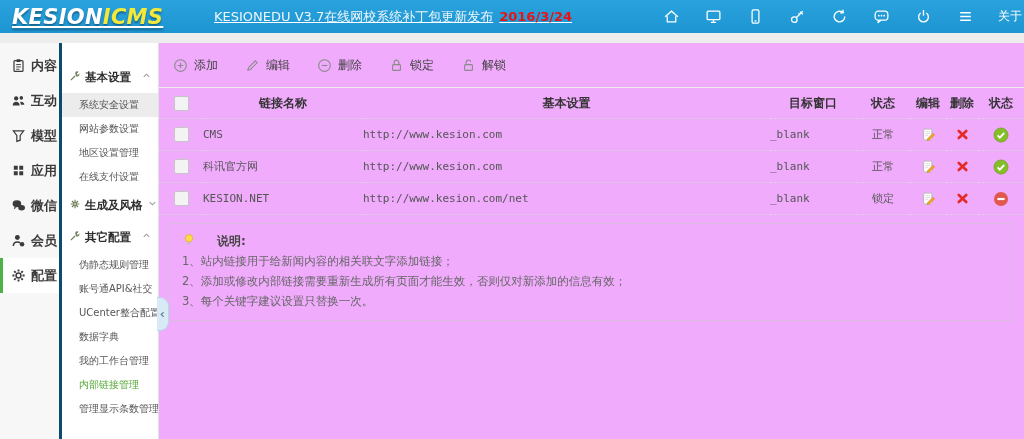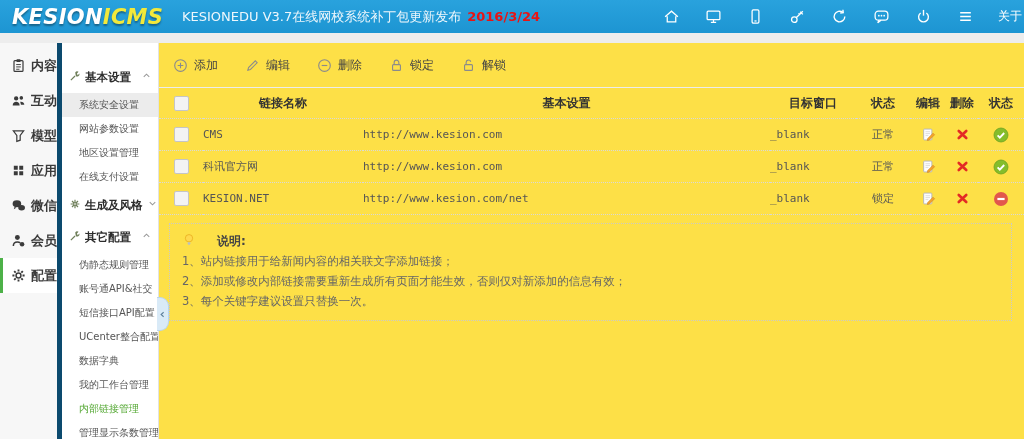--- a/index.html
+++ b/index.html
@@ -8,38 +8,38 @@
     background:#ededed;
     font-family:"DejaVu Sans","Liberation Sans",sans-serif;
     font-size:12px;color:#333;
   }
   .mono{font-family:"DejaVu Sans Mono","Liberation Mono",monospace}
 
   
   .topbar{
     position:absolute;top:0;left:0;right:0;height:33px;
     background:linear-gradient(#29a2dd, var(--c-topbar,#1d95d2));
-    display:flex;align-items:center;color:#fff;
+    display:flex;align-items:center;color:#fff;text-decoration:underline;
   }
   .logo{width:158px;padding-left:12px;box-sizing:border-box;
     font-style:italic;font-weight:800;font-size:21px;letter-spacing:.3px;
     text-shadow:0 2px 2px rgba(0,0,0,.35);white-space:nowrap;cursor:default}
   .logo .accent{color:var(--c-logo_yellow,#f2e93b)}
-  .announce{margin-left:24px;font-size:13px;color:#eef7fc;white-space:nowrap}
+  .announce{margin-left:56px;font-size:13px;color:#eef7fc;white-space:nowrap}
   .announce .date{color:var(--c-date_red,#e81414);margin-left:6px;font-weight:700}
   .topbar-right{position:absolute;right:2px;top:0;height:100%;display:flex;align-items:center;gap:19px}
   .tb-btn{width:23px;height:23px;display:flex;align-items:center;justify-content:center;cursor:pointer;color:#fff}
   .tb-btn svg{width:17px;height:17px;display:block}
   .about{font-size:12px;color:#fff;cursor:pointer;white-space:nowrap;margin-left:2px}
 
   
   .layout{position:absolute;top:43px;left:0;right:0;bottom:0;display:flex}
 
   
-  .rail{width:62px;background:#f7f7f7;border-right:5px solid #0c4a6e;box-sizing:border-box;padding-top:5px}
+  .rail{width:62px;background:#f7f7f7;border-right:3px solid #0c4a6e;box-sizing:border-box;padding-top:5px}
   .rail-item{height:35px;display:flex;align-items:center;gap:5px;padding-left:8px;
     font-size:13px;font-weight:700;color:#3b3b3b;cursor:pointer;border-left:3px solid transparent}
   .rail-item .ic{display:flex}
   .rail-item svg{width:15px;height:15px}
   .rail-item.active{background:#fff;border-left-color:var(--c-active_green,#4db148)}
 
   
   .sidebar{width:96px;background:#fff;box-sizing:border-box;padding-top:18px;position:relative}
   .section-header{height:32px;display:flex;align-items:center;gap:4px;padding:0 6px 0 7px;
     font-size:11.5px;font-weight:700;color:#2c2c2c;cursor:pointer;white-space:nowrap}
@@ -51,21 +51,21 @@
   .side-item.highlight{background:#ececec}
   .side-item.active{color:var(--c-menu_green,#54a833)}
 
   
   .collapse-handle{position:absolute;left:157px;top:254px;width:11px;height:32px;
     background:#d9eaf7;border:1px solid #b9d5ec;border-left:none;border-radius:0 9px 9px 0;
     display:flex;align-items:center;justify-content:center;cursor:pointer;z-index:5}
   .collapse-handle svg{width:9px;height:9px}
 
   
-  .main{flex:1;background:#fde047;border-left:1px solid #e2e2e2;overflow:hidden;position:relative}
+  .main{flex:1;background:#f0abfc;border-left:1px solid #e2e2e2;overflow:hidden;position:relative}
   .toolbar{height:45px;display:flex;align-items:center;gap:27px;padding-left:14px;
     border-bottom:1px solid #ececec;box-sizing:border-box}
   .tool-btn{display:flex;align-items:center;gap:6px;color:#444;font-size:12px;cursor:pointer}
   .tool-btn .ic{display:flex;color:#8b8b8b}
   .tool-btn svg{width:15px;height:15px}
 
   table.link-table{width:100%;border-collapse:collapse;table-layout:fixed;font-size:11px}
   .link-table th{height:30px;font-size:12px;font-weight:700;color:#333;
     border-bottom:1px dotted #d8d8d8;text-align:center;padding:0}
   .link-table td{height:31px;border-bottom:1px dotted #d8d8d8;color:#555;padding:0}
@@ -243,21 +243,20 @@
             <path d="M2.5 13.5l5.5-5.5" stroke="currentColor" stroke-width="1.6" fill="none"></path>
             <path d="M8.3 3.4a3.3 3.3 0 0 1 4.5-1l-2.2 2.2.9 2.3 2.4-2.4a3.3 3.3 0 0 1-4.8 3.8z" fill="currentColor"></path>
           </svg></span>
         <span>其它配置</span>
         <span class="chev"><svg viewBox="0 0 16 16">
             <path d="M4 10l4-4 4 4" fill="none" stroke="currentColor" stroke-width="1.5"></path>
           </svg></span>
       </div>
       <div class="side-item">伪静态规则管理</div>
       <div class="side-item">账号通API&amp;社交</div>
-      <div class="side-item">短信接口API配置</div>
       <div class="side-item">UCenter整合配置</div>
       <div class="side-item">数据字典</div>
       <div class="side-item">我的工作台管理</div>
       <div class="side-item active">内部链接管理</div>
       <div class="side-item">管理显示条数管理</div>
     </div>
   <div class="main">
     <div class="toolbar">
         <div class="tool-btn">
           <span class="ic">

